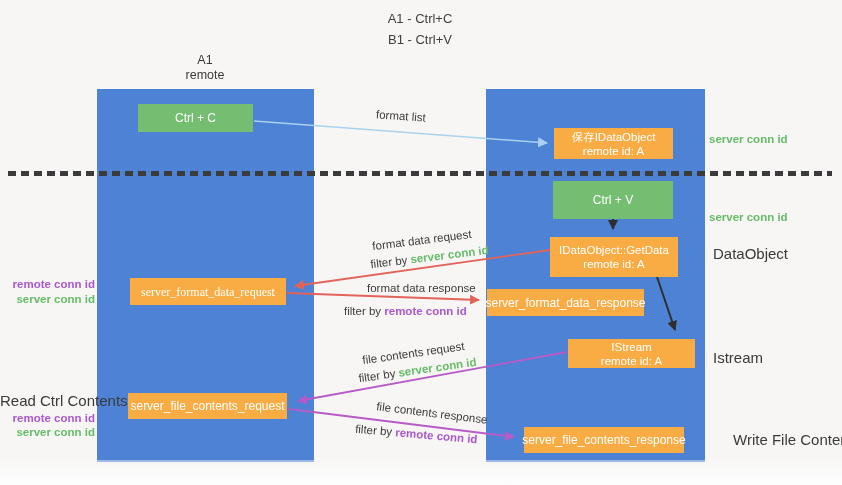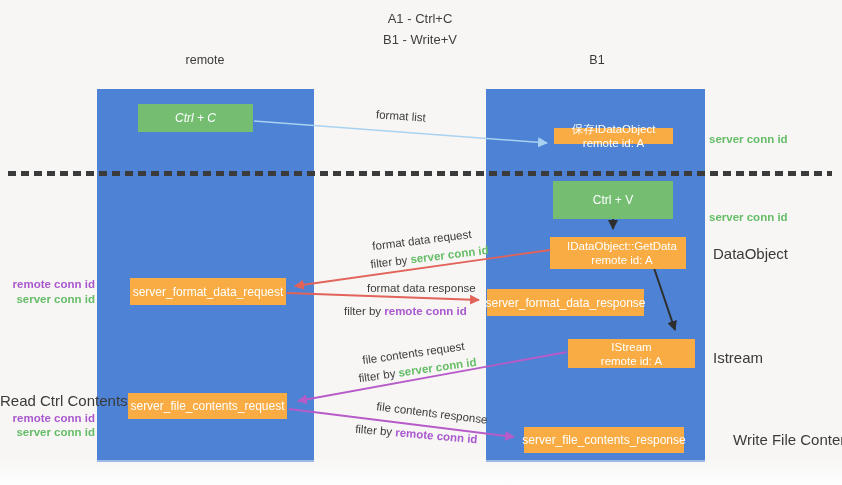--- a/index.html
+++ b/index.html
@@ -37,28 +37,28 @@
   .r4{transform:rotate(4deg);} .r5{transform:rotate(5deg);} .r7{transform:rotate(7deg);}
   .rm7{transform:rotate(-7deg);} .rm8{transform:rotate(-8deg);}
 </style>
 </head>
 <body>
 
 <div class="canvas">
 
   <div class="diagram-title">
     <div>A1 - Ctrl+C</div>
-    <div>B1 - Write+V</div>
+    <div>B1 - Ctrl+V</div>
   </div>
 
   <div class="col-header" style="left:145px;">
+    <div>A1</div>
     <div>remote</div>
   </div>
   <div class="col-header" style="left:537px;">
-    <div>B1</div>
   </div>
 
   <div class="lifeline" id="lifeline-left"></div>
   <div class="lifeline" id="lifeline-right"></div>
 
   <div class="separator"></div>
 
   <svg class="arrows" width="842" height="485">
     <defs>
       <marker id="m-blue" markerUnits="userSpaceOnUse" markerWidth="12" markerHeight="10" refX="9" refY="5" orient="auto">
@@ -76,35 +76,35 @@
     </defs>
     <line x1="254" y1="121" x2="547" y2="143" stroke="#a9d2f0" stroke-width="1.4" marker-end="url(#m-blue)"></line>
     <line x1="613" y1="208" x2="613" y2="229" stroke="#2e2e2e" stroke-width="2" marker-end="url(#m-black)"></line>
     <line x1="550" y1="250" x2="295" y2="286" stroke="#e2635a" stroke-width="1.8" marker-end="url(#m-red)"></line>
     <line x1="287" y1="293" x2="479" y2="300" stroke="#e2635a" stroke-width="1.8" marker-end="url(#m-red)"></line>
     <line x1="654" y1="268" x2="675" y2="330" stroke="#2e2e2e" stroke-width="2" marker-end="url(#m-black)"></line>
     <line x1="567" y1="352" x2="298" y2="401" stroke="#b75bc9" stroke-width="1.8" marker-end="url(#m-purple)"></line>
     <line x1="289" y1="409" x2="514" y2="437" stroke="#b75bc9" stroke-width="1.8" marker-end="url(#m-purple)"></line>
   </svg>
 
-  <div class="node green" style="left:138px;top:104px;width:115px;height:28px;font-style:italic;">
+  <div class="node green" style="left:138px;top:104px;width:115px;height:28px;">
     <span>Ctrl + C</span>
   </div>
-  <div class="node orange" style="left:554px;top:128px;width:119px;height:16px;">
+  <div class="node orange" style="left:554px;top:128px;width:119px;height:31px;">
     <span>保存IDataObject</span>
     <span>remote id: A</span>
   </div>
   <div class="node green" style="left:553px;top:181px;width:120px;height:38px;">
     <span>Ctrl + V</span>
   </div>
-  <div class="node orange" style="left:550px;top:237px;width:128px;height:32px;padding-left:8px;">
+  <div class="node orange" style="left:550px;top:237px;width:128px;height:40px;">
     <span>IDataObject::GetData</span>
     <span>remote id: A</span>
   </div>
-  <div class="node orange" style="left:130px;top:278px;width:156px;height:27px;font-size:12px;">
+  <div class="node orange" style="left:130px;top:278px;width:156px;height:27px;font-size:12px;font-family:Liberation Serif, serif;">
     <span>server_format_data_request</span>
   </div>
   <div class="node orange" style="left:487px;top:289px;width:157px;height:27px;font-size:12px;">
     <span>server_format_data_response</span>
   </div>
   <div class="node orange" style="left:568px;top:339px;width:127px;height:29px;">
     <span>IStream</span>
     <span>remote id: A</span>
   </div>
   <div class="node orange" style="left:128px;top:393px;width:159px;height:26px;font-size:12px;">

